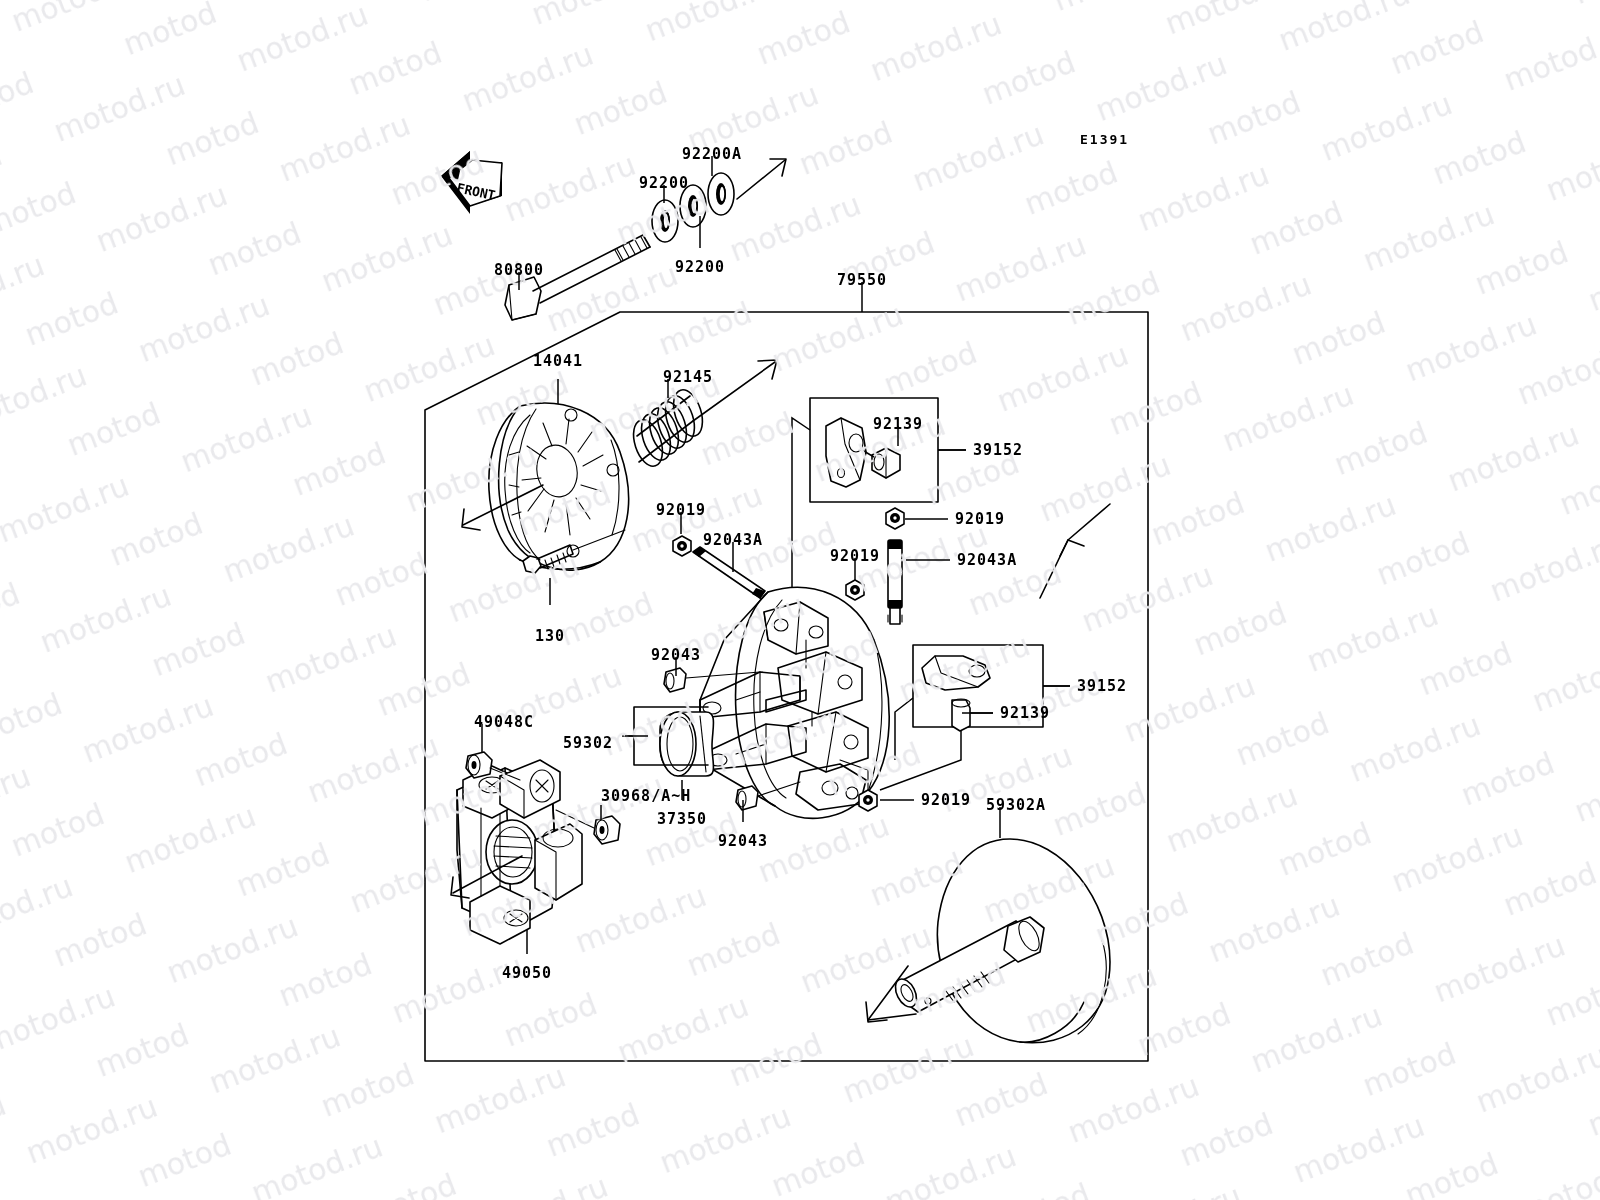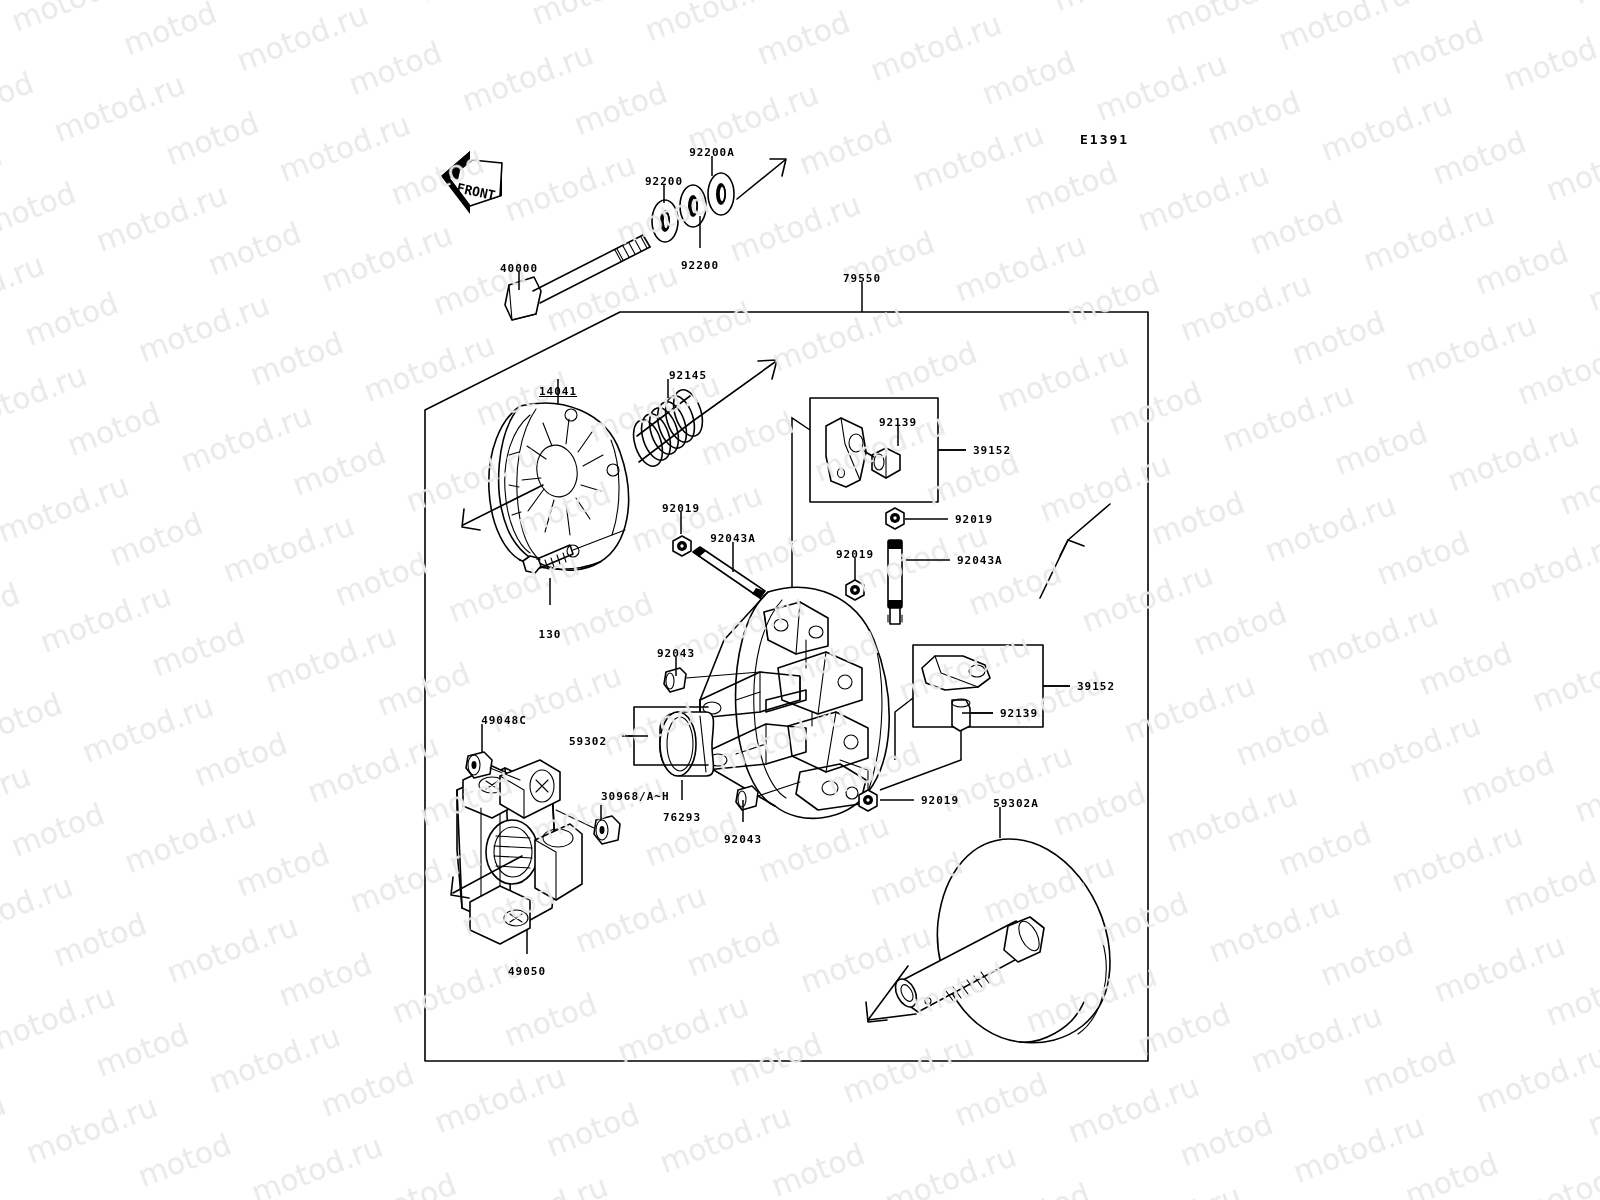--- a/index.html
+++ b/index.html
@@ -2,21 +2,21 @@
 <html><head>
 <meta charset="utf-8">
 <style>
   html,body{margin:0;padding:0;background:#fff;}
   body{width:1600px;height:1200px;font-family:"DejaVu Sans Mono",monospace;overflow:hidden;position:relative;}
   #stage{position:absolute;left:0;top:0;width:1600px;height:1200px;background:#ffffff;}
   #wm{position:absolute;left:0;top:0;width:1600px;height:1200px;pointer-events:none;z-index:5;}
   #art{position:absolute;left:0;top:0;width:1600px;height:1200px;z-index:2;}
   #labels{position:absolute;left:0;top:0;width:1600px;height:1200px;z-index:8;}
   .lbl{position:absolute;font-family:"DejaVu Sans Mono",monospace;font-weight:bold;
-       color:#000;white-space:nowrap;letter-spacing:1px;font-size:11px;line-height:1;}
+       color:#000;white-space:nowrap;letter-spacing:1px;font-size:15px;line-height:1;}
   .lbl.c{transform:translateX(-50%);}
   .lbl.m{transform:translateY(-50%);}
   .dcode{font-size:13px;letter-spacing:2px;}
 </style>
 </head>
 <body>
 
 <div id="stage">
 
   <svg id="art" viewBox="0 0 1600 1200">
@@ -354,39 +354,39 @@
         <text x="100" y="98" font-family="DejaVu Sans, sans-serif" font-size="30" fill="#e9e9ec">motod.ru</text>
       </pattern>
     </defs>
     <rect x="-200" y="-200" width="2200" height="1700" fill="url(#wmpat)"></rect>
   </svg>
 
   <div id="labels">
       <div class="lbl c" style="left: 712px; top: 147px;">92200A</div>
       <div class="lbl c" style="left: 664px; top: 176px;">92200</div>
       <div class="lbl c" style="left: 700px; top: 260px;">92200</div>
-      <div class="lbl c" style="left: 519px; top: 263px;">40000</div>
+      <div class="lbl c" style="left: 519px; top: 263px;">80800</div>
       <div class="lbl c" style="left: 862px; top: 273px;">79550</div>
-      <div class="lbl c" style="left: 558px; top: 386px; text-decoration: underline;">14041</div>
+      <div class="lbl c" style="left: 558px; top: 354px;">14041</div>
       <div class="lbl c" style="left: 668px; top: 370px; margin-left: 20px;">92145</div>
       <div class="lbl c" style="left: 898px; top: 417px;">92139</div>
       <div class="lbl m" style="left: 973px; top: 450px;">39152</div>
       <div class="lbl m" style="left: 955px; top: 519px;">92019</div>
       <div class="lbl c" style="left: 681px; top: 503px;">92019</div>
       <div class="lbl c" style="left: 733px; top: 533px;">92043A</div>
       <div class="lbl c" style="left: 855px; top: 549px;">92019</div>
       <div class="lbl m" style="left: 957px; top: 560px;">92043A</div>
       <div class="lbl c" style="left: 550px; top: 617px; margin-top: 12px;">130</div>
       <div class="lbl c" style="left: 676px; top: 648px;">92043</div>
       <div class="lbl m" style="left: 1077px; top: 686px;">39152</div>
       <div class="lbl m" style="left: 1000px; top: 713px;">92139</div>
       <div class="lbl c" style="left: 504px; top: 715px;">49048C</div>
       <div class="lbl c" style="left: 588px; top: 736px;">59302</div>
       <div class="lbl m" style="left: 601px; top: 796px;">30968/A~H</div>
-      <div class="lbl c" style="left: 682px; top: 812px;">76293</div>
+      <div class="lbl c" style="left: 682px; top: 812px;">37350</div>
       <div class="lbl c" style="left: 743px; top: 834px;">92043</div>
       <div class="lbl m" style="left: 921px; top: 800px;">92019</div>
       <div class="lbl c" style="left: 1016px; top: 798px;">59302A</div>
       <div class="lbl c" style="left: 527px; top: 966px;">49050</div>
     </div>
 
   <svg id="leaders" style="position:absolute;left:0;top:0;width:1600px;height:1200px;z-index:7;" viewBox="0 0 1600 1200">
       <polyline points="712,156 712,176" fill="none" stroke="#000" stroke-width="1.5"></polyline>
       <polyline points="664,185 664,203" fill="none" stroke="#000" stroke-width="1.5"></polyline>
       <polyline points="700,248 700,216" fill="none" stroke="#000" stroke-width="1.5"></polyline>

